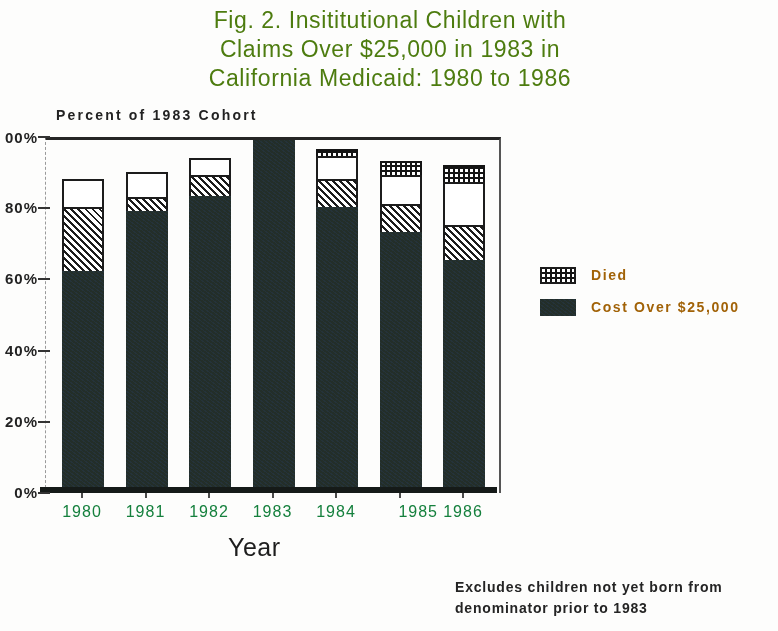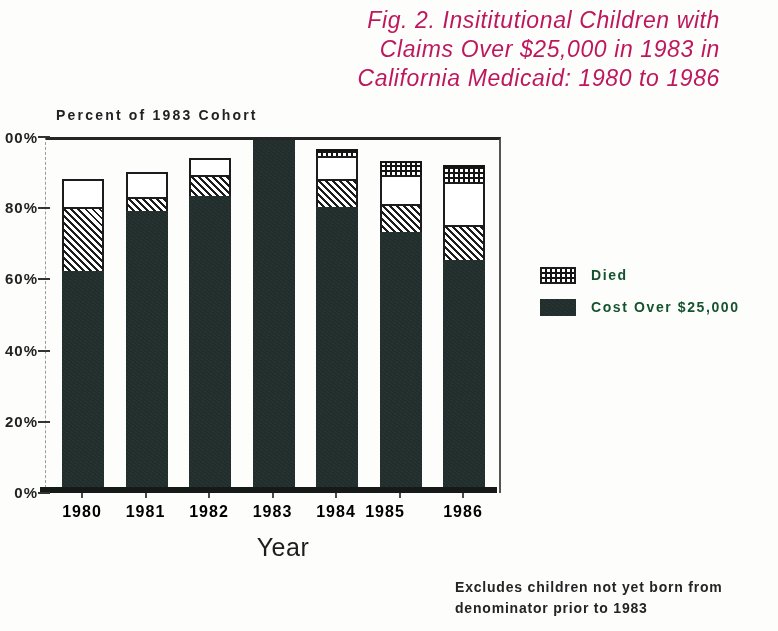--- a/index.html
+++ b/index.html
@@ -5,22 +5,22 @@
   :root{
     --ink:#1c1c1c;
     --bar-solid:#232e29;
     --bg:#fdfdfc;
   }
   *{margin:0;padding:0;box-sizing:border-box;}
   html,body{background:#fff;}
   body{font-family:"Liberation Sans", sans-serif;color:var(--ink);}
   .page{position:relative;width:778px;height:631px;background:var(--bg);overflow:hidden;}
 
-  .title{position:absolute;left:60px;top:6px;width:660px;text-align:right;
-         font-size:23px;line-height:29px;letter-spacing:0.6px;color:#be185d;font-weight:500;font-style:italic;}
+  .title{position:absolute;left:60px;top:6px;width:660px;text-align:center;
+         font-size:23px;line-height:29px;letter-spacing:0.6px;color:#4d7c0f;font-weight:500;}
 
   .y-caption{position:absolute;left:56px;top:107px;font-size:14px;font-weight:bold;
              letter-spacing:2.2px;color:#222;}
 
   .plot{position:absolute;left:45px;top:137px;width:456px;height:356px;
         border-top:3px solid #252525;border-right:2px solid #555;border-left:1px dashed #9a9a9a;}
 
   .bar{position:absolute;bottom:0;width:42px;display:flex;flex-direction:column-reverse;}
   .seg{width:100%;}
   .pat-solid{background:
@@ -35,32 +35,32 @@
       border:2px solid #141414;border-bottom:none;}
 
   .baseline{position:absolute;left:40px;top:487px;width:457px;height:6px;background:#151a18;}
 
   .ytick-label{position:absolute;width:38px;text-align:right;font-size:15px;font-weight:bold;
                letter-spacing:1px;color:#222;left:0;}
   .ytick-mark{position:absolute;height:2px;width:12px;background:#333;left:38px;}
 
   .xtick-mark{position:absolute;width:2px;height:5px;background:#4a4a4a;top:493px;}
   .xtick-label{position:absolute;width:64px;text-align:center;top:503px;font-size:16px;
-               font-weight:bold;letter-spacing:1px;color:#000000;}
+               font-weight:normal;letter-spacing:1px;color:#15803d;}
 
-  .x-title{position:absolute;left:228px;top:533px;width:110px;text-align:center;
+  .x-title{position:absolute;left:228px;top:533px;width:110px;text-align:left;
            font-size:25px;letter-spacing:0.5px;color:#1d1d1d;}
 
   .legend{position:absolute;left:540px;top:259px;}
   .legend-item{display:flex;align-items:center;height:32px;}
   .legend-swatch{width:36px;height:17px;flex:0 0 36px;}
   .legend-swatch.pat-diagonal-hatch,.legend-swatch.pat-white,.legend-swatch.pat-grid-hatch{
       border:2px solid #1c1c1c;}
   .legend-label{margin-left:15px;font-size:14px;font-weight:bold;letter-spacing:1.6px;
-                color:#14532d;white-space:nowrap;}
+                color:#a16207;white-space:nowrap;}
 
   .footnote{position:absolute;left:455px;top:577px;font-size:14px;font-weight:bold;
             letter-spacing:0.8px;line-height:21px;color:#242424;}
 </style>
 </head>
 <body>
 
 <div class="page">
 
   <div class="title">
@@ -131,21 +131,21 @@
       <div class="xtick-label" style="left: 50px;">1980</div>
       <div class="xtick-mark" style="left: 144.5px;"></div>
       <div class="xtick-label" style="left: 113.5px;">1981</div>
       <div class="xtick-mark" style="left: 208px;"></div>
       <div class="xtick-label" style="left: 177px;">1982</div>
       <div class="xtick-mark" style="left: 271.5px;"></div>
       <div class="xtick-label" style="left: 240.5px;">1983</div>
       <div class="xtick-mark" style="left: 335px;"></div>
       <div class="xtick-label" style="left: 304px;">1984</div>
       <div class="xtick-mark" style="left: 398.5px;"></div>
-      <div class="xtick-label" style="left: 353px;">1985</div>
+      <div class="xtick-label" style="left: 374px; text-align: right;">1985</div>
       <div class="xtick-mark" style="left: 462px;"></div>
       <div class="xtick-label" style="left: 431px; text-align: center;">1986</div>
     </div>
 
   <div class="x-title">Year</div>
 
   <div class="legend" id="legend">
       <div class="legend-item">
         <div class="legend-swatch pat-grid-hatch"></div>
         <div class="legend-label">Died</div>

